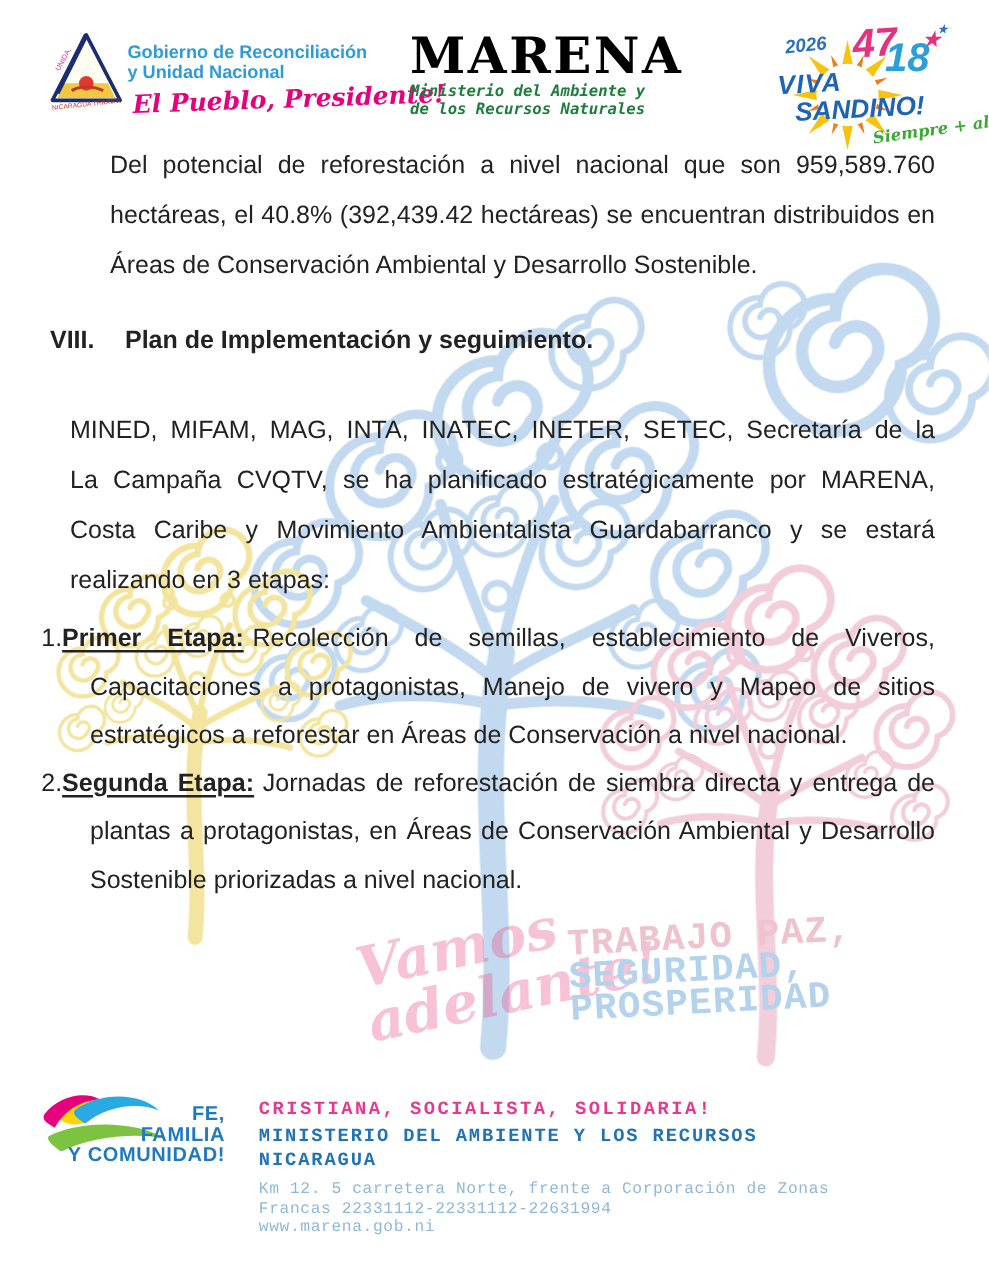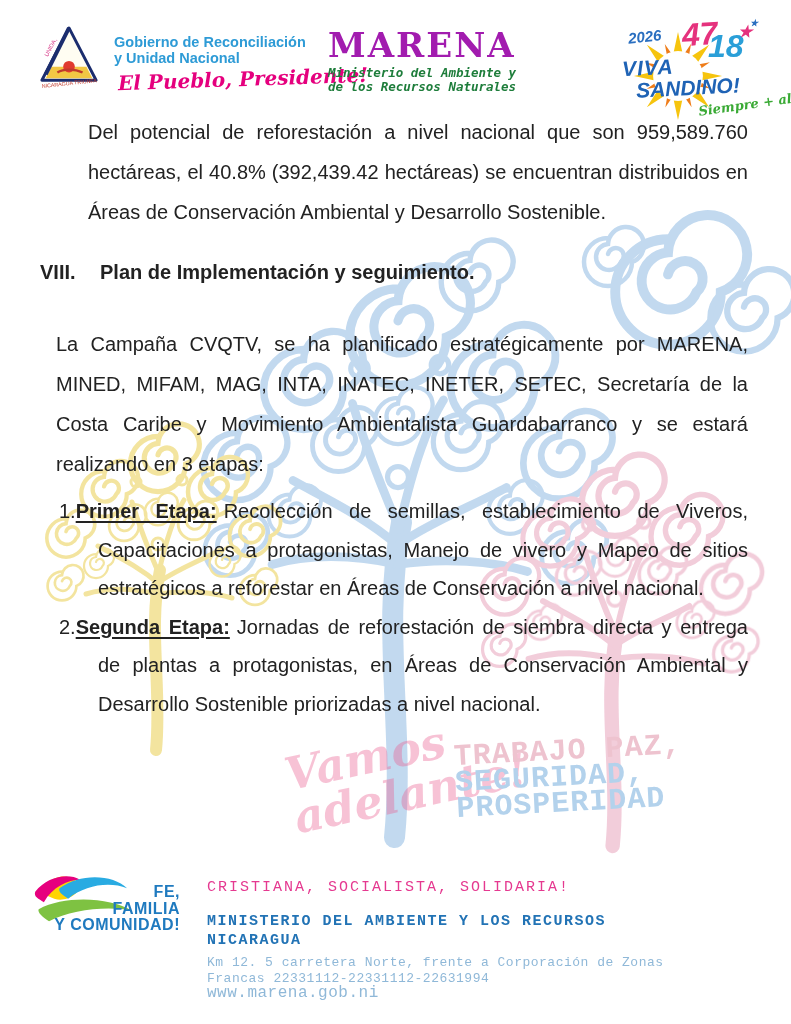--- a/index.html
+++ b/index.html
@@ -24,31 +24,31 @@
     font-family:"Liberation Mono","DejaVu Sans Mono",monospace;
     font-weight:bold; font-size:30px; line-height:26px; letter-spacing:1px;
     transform:rotate(-3deg); white-space:nowrap;
   }
   .wm-slogan .l1 { color:#eec3cf; }
   .wm-slogan .l2, .wm-slogan .l3 { color:#b3d2ec; }
   
   .header { position:absolute; top:22px; left:0; width:791px; height:95px; z-index:2; }
   .gov { position:absolute; left:38px; top:0; width:250px; }
   .gov-emblem { position:absolute; left:0; top:2px; }
-  .gov-text { position:absolute; left:64px; top:12px;margin-left:12px; }
+  .gov-text { position:absolute; left:64px; top:12px; }
   .gov-name { color:#2e9bd6; font-weight:bold; font-size:14.5px; line-height:16px; }
   .gov-slogan {
     font-family:"DejaVu Serif", serif; font-style:italic; font-weight:bold;
     font-size:20px; color:#e5007e; margin-top:1px; margin-left:4px;
     transform:rotate(-2deg); white-space:nowrap;
   }
   .marena { position:absolute; left:328px; top:6px; width:200px; }
   .marena-title {
-    font-family:"DejaVu Serif", serif; font-weight:bold; font-size:34px;
-    line-height:34px; color:#a21caf; letter-spacing:2px;
+    font-family:"DejaVu Serif", serif; font-weight:bold; font-size:40px;
+    line-height:34px; color:#000000; letter-spacing:2px;
   }
   .marena-sub {
     font-family:"DejaVu Sans Mono","Liberation Mono",monospace; font-weight:bold;
     font-size:12.5px; line-height:14px; color:#1e7d3b; margin-top:4px; white-space:nowrap;font-style:italic;
   }
   .anniv { position:absolute; left:612px; top:-2px; width:175px; height:100px; }
   .anniv span { position:absolute; font-style:italic; font-weight:bold; white-space:nowrap; }
   .anniv-sun { position:absolute; left:6px; top:10px; }
   .anniv-year { left:16px; top:8px; font-size:15px; color:#2a6fc0; transform:rotate(-6deg); }
   .anniv-47 { left:70px; top:-4px; font-size:32px; color:#e5327d; transform:rotate(-4deg); }
@@ -60,43 +60,43 @@
   .anniv-script { left:86px; top:76px; font-size:13px; color:#3aaa35;
     font-family:"DejaVu Serif", serif; transform:rotate(-8deg); }
   
   .doc { position:absolute; left:0; top:112px; width:791px; z-index:2; font-size:20px; }
   .para { margin:0 43px 0 88px; }
   .tline { text-align:justify; text-align-last:justify; line-height:40px; white-space:normal; }
   .tline.last { text-align-last:left; }
   .section { display:flex; padding-left:28px; margin-top:20px; font-weight:bold; line-height:40px; }
   .sec-num { width:60px; flex:0 0 60px;margin-left:12px; }
   .para2 { margin:32px 43px 0 56px; }
-  .list { margin-top:8px;padding-left:26px; }
+  .list { margin-top:8px; }
   .li {
     margin:0 43px 0 0; padding-left:72px; text-indent:-39px;
     text-align:justify; line-height:38.5px;
   }
   .li-label { font-weight:bold; text-decoration:underline; text-decoration-thickness:2px; text-underline-offset:3px; }
   .li-text { margin-left:7px; }
   
   .footer { position:absolute; left:0; top:860px; width:678px; height:164px; z-index:2; }
   .waves { position:absolute; left:30px; top:8px; }
   .fe-text {
     position:absolute; left:38px; top:24px; width:142px; text-align:right;
     color:#1f7abf; font-weight:bold; font-size:16px; line-height:16.5px; letter-spacing:0.5px;
   }
   .f-right { position:absolute; left:207px; top:20px;
     font-family:"Liberation Mono","DejaVu Sans Mono",monospace; }
-  .f-tagline { color:#e53990; font-weight:normal; font-size:15px; letter-spacing:2px;
-    line-height:16px; margin-bottom:16px; white-space:nowrap; }
+  .f-tagline { color:#e53990; font-weight:bold; font-size:15px; letter-spacing:2px;
+    line-height:16px; margin-bottom:4px; white-space:nowrap; }
   .f-ministry { color:#2273b5; font-weight:bold; font-size:15px; letter-spacing:1.5px;
     line-height:19px; white-space:nowrap; }
   .f-address { color:#8fb8d8; font-size:13px; letter-spacing:0.5px; line-height:15.5px;
     margin-top:5px; white-space:nowrap; }
-  .f-web { color:#8fb8d8; font-size:16px; letter-spacing:0.5px; line-height:15.5px; white-space:nowrap; }
+  .f-web { color:#8fb8d8; font-size:13px; letter-spacing:0.5px; line-height:15.5px; white-space:nowrap; }
 </style>
 </head>
 <body>
 
 <div class="page">
 
   <div class="wm-layer">
     <svg class="wm-svg" width="791" height="1024" viewBox="0 0 791 1024" aria-hidden="true">
       <defs>
         <g id="swirl">
@@ -199,22 +199,22 @@
         <div class="tline">hectáreas, el 40.8% (392,439.42 hectáreas) se encuentran distribuidos en</div>
         <div class="tline last">Áreas de Conservación Ambiental y Desarrollo Sostenible.</div>
       </div>
 
     <div class="section">
       <span class="sec-num">VIII.</span>
       <span class="sec-title">Plan de Implementación y seguimiento.</span>
     </div>
 
     <div class="para para2">
+        <div class="tline">MINED, MIFAM, MAG, INTA, INATEC, INETER, SETEC, Secretaría de la</div>
         <div class="tline">La Campaña CVQTV, se ha planificado estratégicamente por MARENA,</div>
-        <div class="tline">MINED, MIFAM, MAG, INTA, INATEC, INETER, SETEC, Secretaría de la</div>
         <div class="tline">Costa Caribe y Movimiento Ambientalista Guardabarranco y se estará</div>
         <div class="tline last">realizando en 3 etapas:</div>
       </div>
 
     <div class="list">
       <div class="li"><span class="li-num">1.</span><span class="li-label">Primer Etapa:</span><span class="li-text">Recolección de semillas, establecimiento de Viveros, Capacitaciones a protagonistas, Manejo de vivero y Mapeo de sitios estratégicos a reforestar en Áreas de Conservación a nivel nacional.</span></div>
       <div class="li"><span class="li-num">2.</span><span class="li-label">Segunda Etapa:</span><span class="li-text">Jornadas de reforestación de siembra directa y entrega de plantas a protagonistas, en Áreas de Conservación Ambiental y Desarrollo Sostenible priorizadas a nivel nacional.</span></div>
     </div>
   </div>
 

